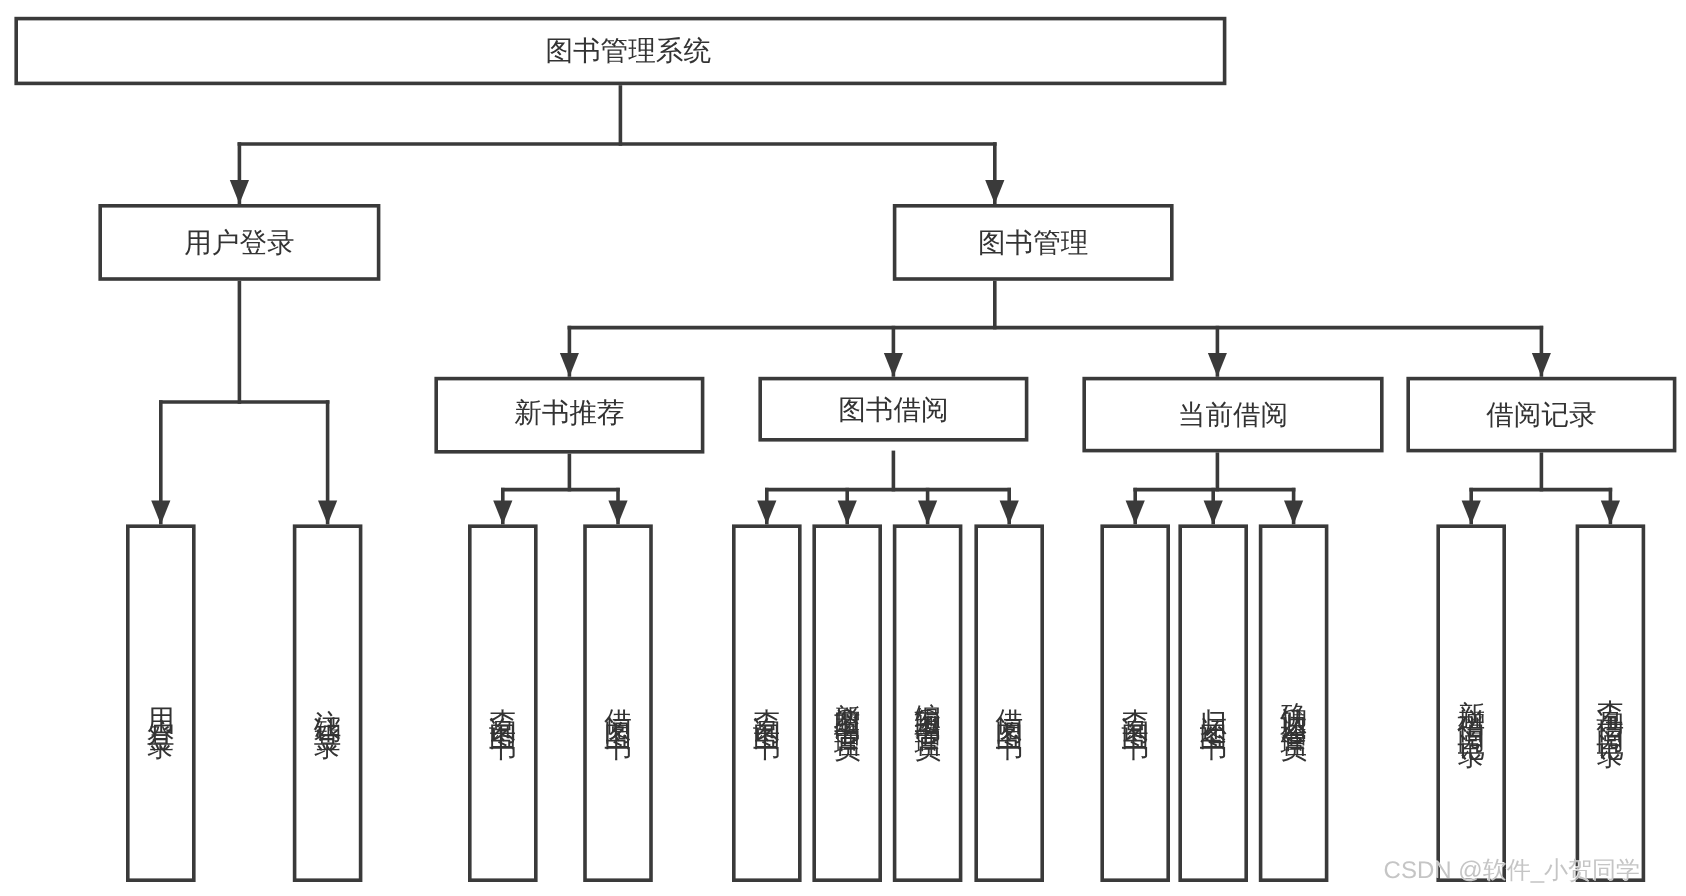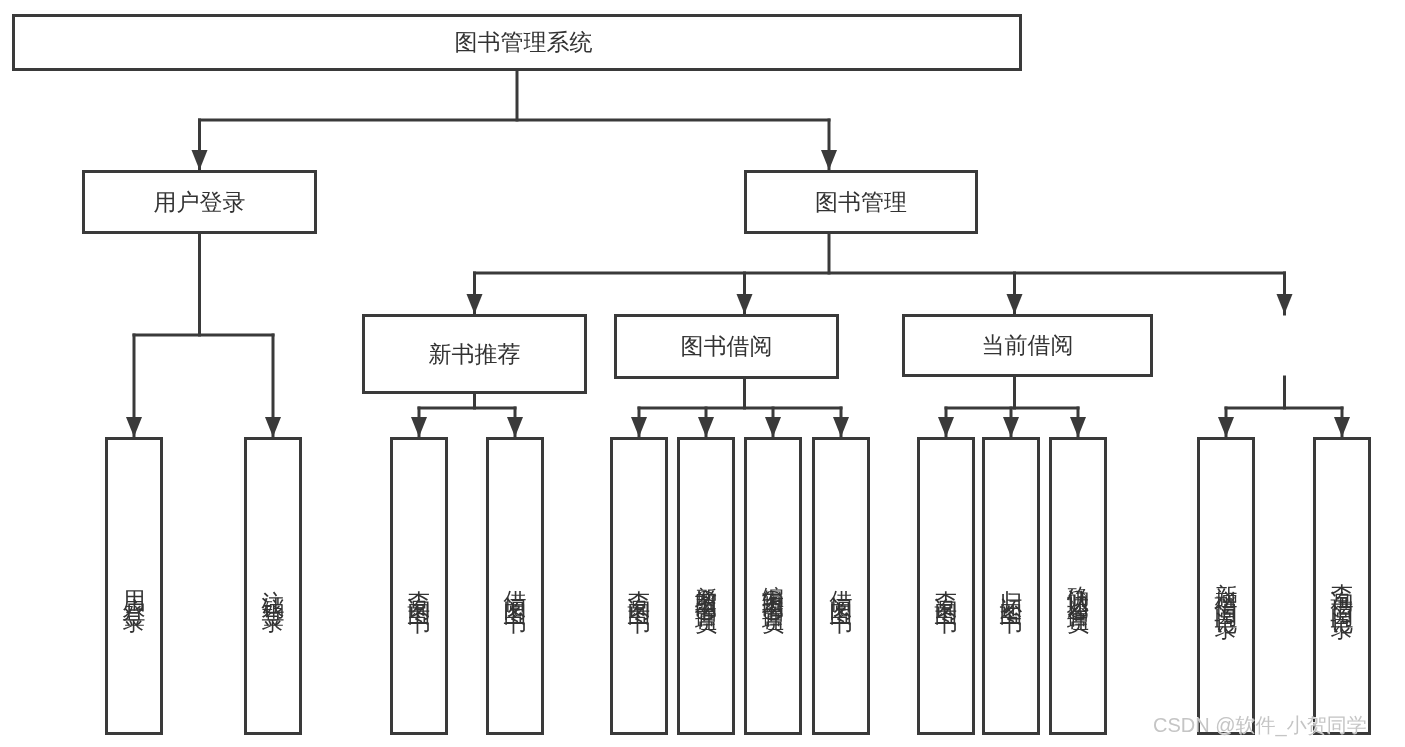--- a/index.html
+++ b/index.html
@@ -146,29 +146,32 @@
     <span class="lbl">图书管理系统</span>
   </div>
 
   <div class="node h-node" style="left:82px; top:170px; width:235px; height:64px;">
     <span class="lbl">用户登录</span>
   </div>
   <div class="node h-node" style="left:712px; top:170px; width:234px; height:64px;margin-left:32px;">
     <span class="lbl">图书管理</span>
   </div>
 
-  <div class="node h-node" style="left:362px; top:314px; width:225px; height:80px;">
+  <div class="node h-node" style="left:362px; top:314px; width:225px; height:64px;font-family:Liberation Mono, monospace;">
     <span class="lbl">新书推荐</span>
   </div>
-  <div class="node h-node" style="left:614px; top:314px; width:225px; height:65px;">
+  <div class="node h-node" style="left:632px; top:314px; width:225px; height:54px;">
     <span class="lbl">图书借阅</span>
   </div>
   <div class="node h-node" style="left:902px; top:314px; width:251px; height:63px;">
     <span class="lbl">当前借阅</span>
   </div>
+  <div class="node h-node" style="left:1172px; top:314px; width:225px; height:63px;">
+    <span class="lbl">借阅记录</span>
+  </div>
 
   <div class="node v-node" style="left:105px; top:437px; width:58px; height:298px;">
     <span class="lbl">用户登录</span>
   </div>
   <div class="node v-node" style="left:244px; top:437px; width:58px; height:298px;">
     <span class="lbl">注销登录</span>
   </div>
 
   <div class="node v-node" style="left:390px; top:437px; width:58px; height:298px;">
     <span class="lbl">查询图书</span>

